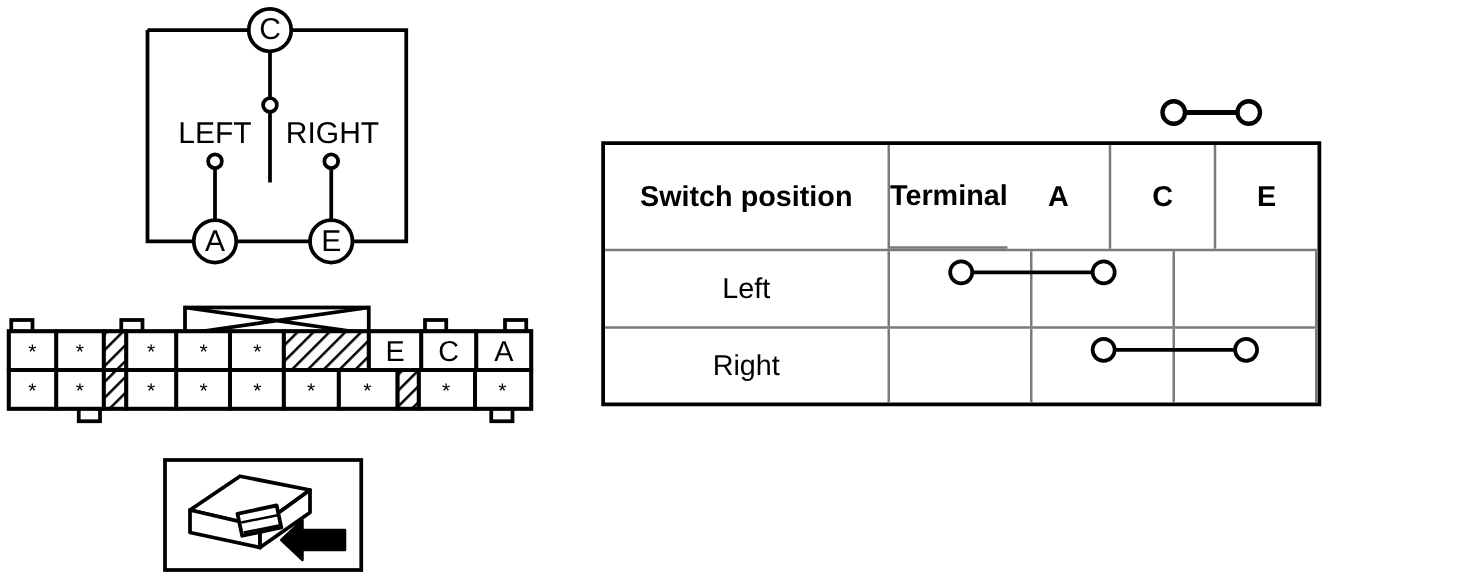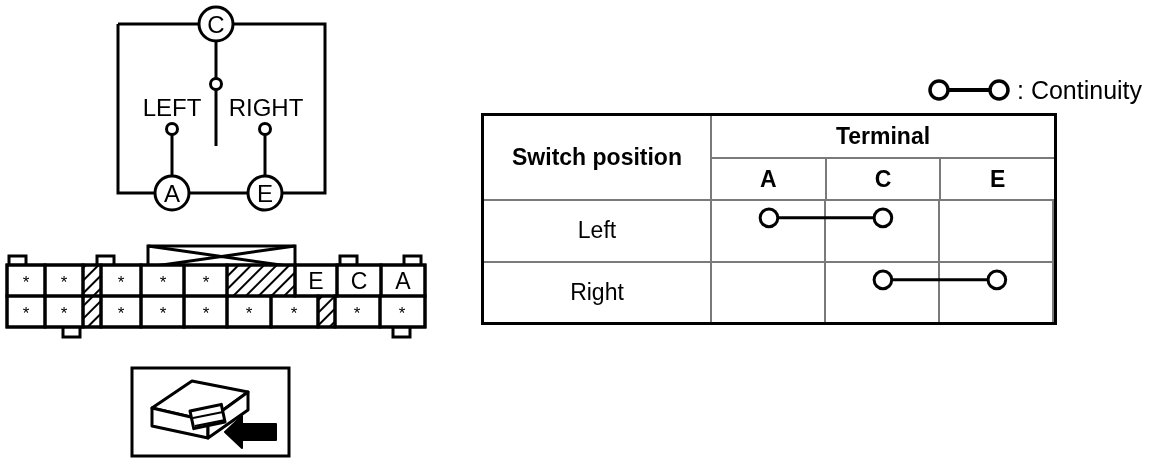--- a/index.html
+++ b/index.html
@@ -35,21 +35,21 @@
     border:3px solid #000;box-sizing:border-box;
     display:flex;flex-direction:column;
   }
   .thead{display:flex;height:83px;flex:0 0 83px;}
   .th-switch{
     width:226px;flex:0 0 226px;
     border-right:2px solid #7a7a7a;
     display:flex;align-items:center;justify-content:center;
     font-weight:bold;font-size:23px;
   }
-  .th-terminal-wrap{flex:1;display:flex;flex-direction:column;}
+  .th-terminal-wrap{flex:1;display:flex;}
   .th-terminal{
     flex:0 0 41px;display:flex;align-items:center;justify-content:center;
     font-weight:bold;font-size:23px;
     border-bottom:2px solid #7a7a7a;
   }
   .th-terms{flex:1;display:flex;}
   .th-term{
     flex:1;display:flex;align-items:center;justify-content:center;
     font-weight:bold;font-size:23px;
     border-right:2px solid #7a7a7a;
@@ -185,21 +185,20 @@
     <polygon points="95,66 112,50 112,58 146,58 146,74 112,74 112,82" fill="#000" stroke="#000" stroke-width="2" stroke-linejoin="round"></polygon>
   </svg>
 </div>
 
 <div class="abs" id="legend">
   <svg class="legend-symbol" viewBox="0 0 88 26">
     <line x1="16" y1="13" x2="72" y2="13" stroke="#000" stroke-width="4"></line>
     <circle cx="14" cy="13" r="9" fill="#fff" stroke="#000" stroke-width="3.5"></circle>
     <circle cx="74" cy="13" r="9" fill="#fff" stroke="#000" stroke-width="3.5"></circle>
   </svg>
-  <span class="legend-label">: Continuity</span>
 </div>
 
 <div class="abs" id="ctable">
 
   <div class="thead">
     <div class="th-switch">Switch position</div>
     <div class="th-terminal-wrap">
       <div class="th-terminal">Terminal</div>
       <div class="th-terms">
         <div class="th-term">A</div>

